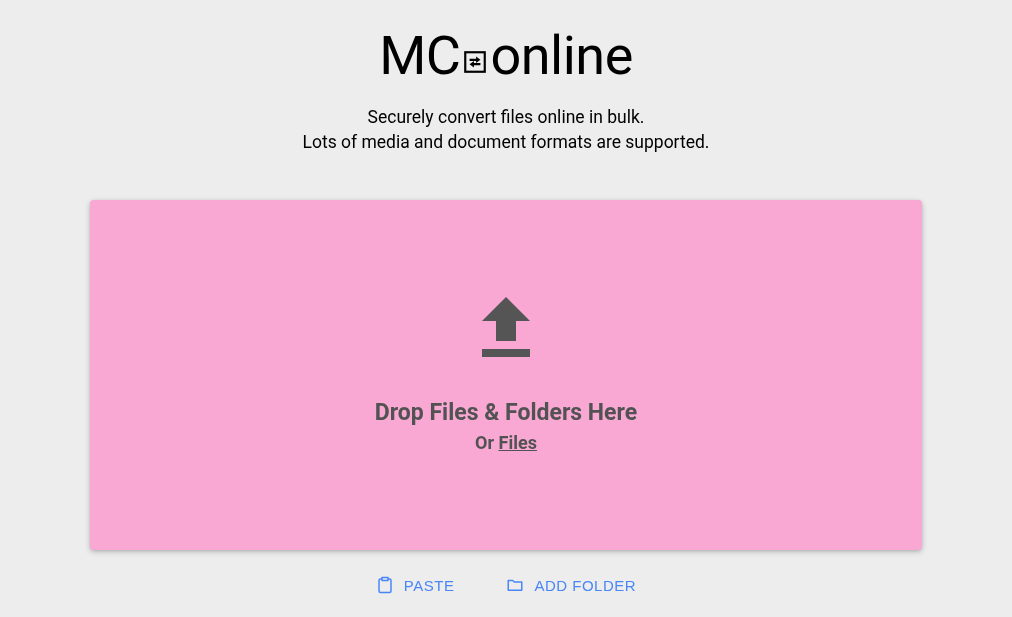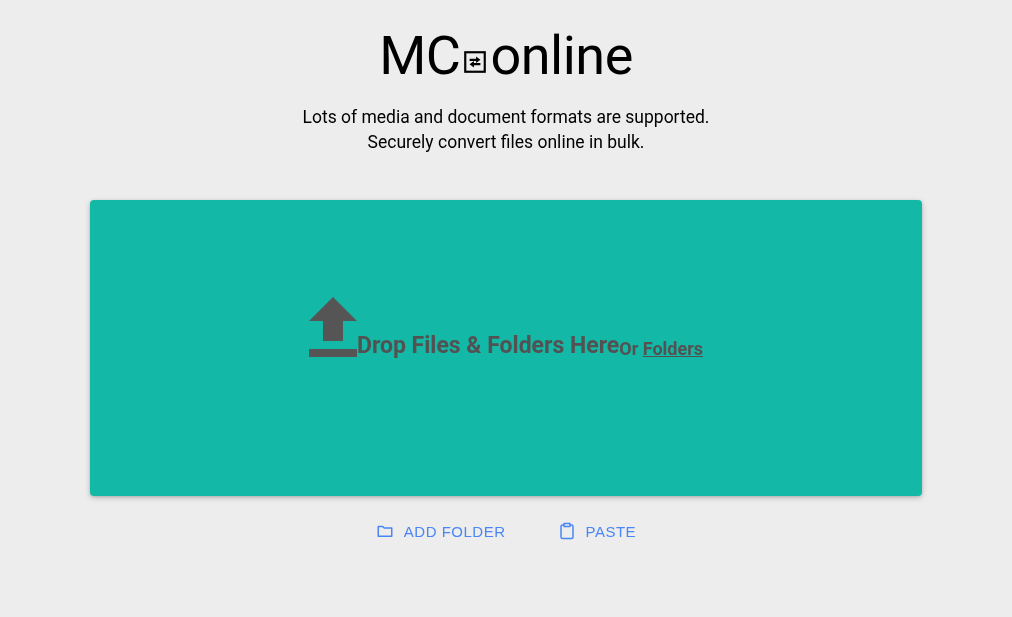--- a/index.html
+++ b/index.html
@@ -42,25 +42,26 @@
     }
     .tagline {
       text-align: center;
       font-size: 17.5px;
       line-height: 1.4;
       color: #000;
       margin-bottom: 46px;
     }
     .dropzone {
       width: 832px;
-      height: 296px;
-      background: #14b8a6;
+      height: 350px;
+      background: #f9a8d4;
       border-radius: 4px;
       box-shadow: 0 2px 6px rgba(0,0,0,0.18), 0 1px 3px rgba(0,0,0,0.12);
       display: flex;
+      flex-direction: column;
       align-items: center;
       justify-content: center;
       cursor: pointer;
     }
     .upload-icon {
       width: 48px;
       height: 60px;
       margin-bottom: 42px;
       display: flex;
       align-items: center;
@@ -118,47 +119,47 @@
         <rect x="3" y="3" width="18" height="18" fill="none" stroke="#000" stroke-width="2"></rect>
         <path d="M7 9 L13 9 L13 7 L17 10 L13 13 L13 11 L7 11 Z" fill="#000"></path>
         <path d="M17 15 L11 15 L11 17 L7 14 L11 11 L11 13 L17 13 Z" fill="#000"></path>
       </svg>
     </span>
     <span>online</span>
   </div>
 </div>
 
 <div class="tagline">
+  <div>Securely convert files online in bulk.</div>
   <div>Lots of media and document formats are supported.</div>
-  <div>Securely convert files online in bulk.</div>
 </div>
 
 <div class="dropzone">
   <div class="upload-icon">
     <svg viewBox="0 0 48 60" width="48" height="60">
       <path d="M24 0 L48 24 L34 24 L34 44 L14 44 L14 24 L0 24 Z" fill="#555"></path>
       <rect x="0" y="52" width="48" height="8" fill="#555"></rect>
     </svg>
   </div>
   <div class="drop-title">Drop Files &amp; Folders Here</div>
   <div class="drop-sub">
-    <span>Or </span><span class="browse-link">Folders</span>
+    <span>Or </span><span class="browse-link">Files</span>
   </div>
 </div>
 
 <div class="actions">
+  <button class="action-btn">
+    <span class="action-icon">
+      <svg viewBox="0 0 24 24" width="20" height="20">
+        <path d="M16 4 L18 4 C19 4 20 5 20 6 L20 20 C20 21 19 22 18 22 L6 22 C5 22 4 21 4 20 L4 6 C4 5 5 4 6 4 L8 4 M8 4 L8 2 L16 2 L16 4 L16 6 L8 6 Z" fill="none" stroke="#4a86f7" stroke-width="2" stroke-linejoin="round"></path>
+      </svg>
+    </span>
+    <span>PASTE</span>
+  </button>
   <button class="action-btn">
     <span class="action-icon">
       <svg viewBox="0 0 24 24" width="20" height="20">
         <path d="M3 6 L3 19 L21 19 L21 8 L11 8 L9 6 Z" fill="none" stroke="#4a86f7" stroke-width="2" stroke-linejoin="round"></path>
       </svg>
     </span>
     <span>ADD FOLDER</span>
   </button>
-  <button class="action-btn">
-    <span class="action-icon">
-      <svg viewBox="0 0 24 24" width="20" height="20">
-        <path d="M16 4 L18 4 C19 4 20 5 20 6 L20 20 C20 21 19 22 18 22 L6 22 C5 22 4 21 4 20 L4 6 C4 5 5 4 6 4 L8 4 M8 4 L8 2 L16 2 L16 4 L16 6 L8 6 Z" fill="none" stroke="#4a86f7" stroke-width="2" stroke-linejoin="round"></path>
-      </svg>
-    </span>
-    <span>PASTE</span>
-  </button>
 </div>
 
 </body></html>

